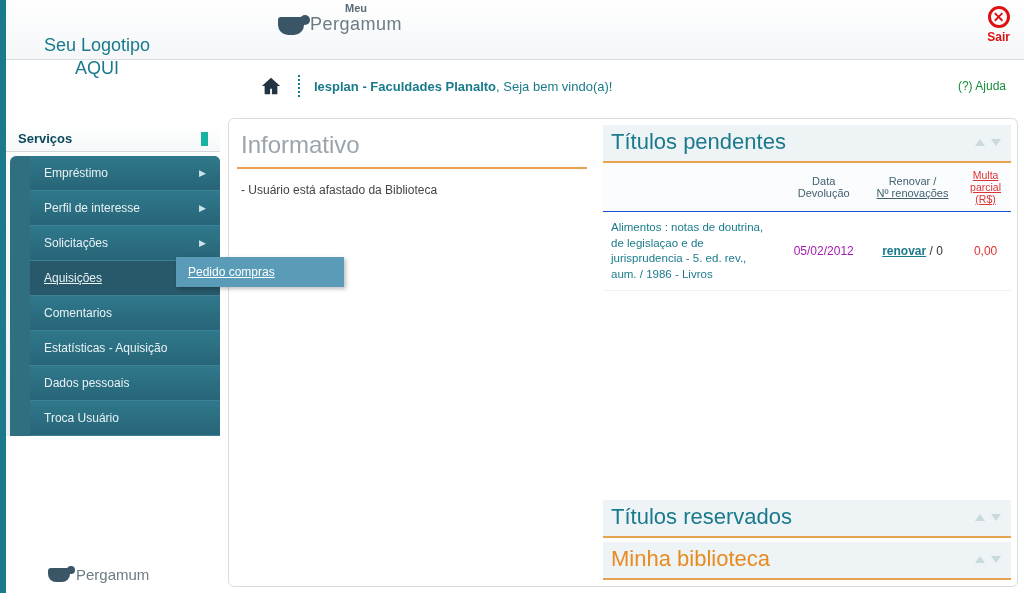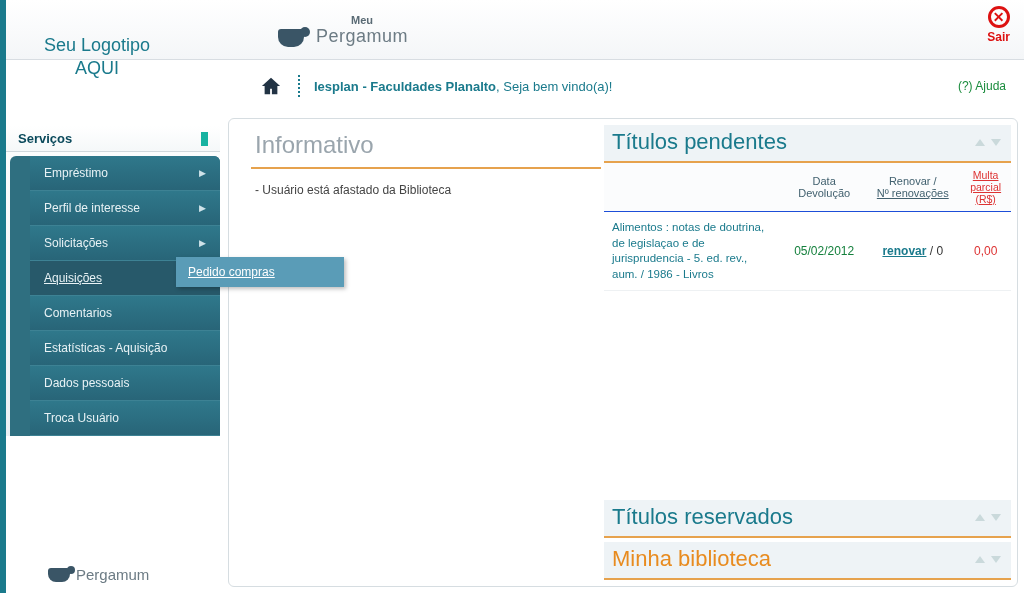--- a/index.html
+++ b/index.html
@@ -13,25 +13,25 @@
     border-left: 6px solid #1a7a8c;
   }
   .header-region {
     height: 60px;
     position: relative;
     background: linear-gradient(#fff,#f4f6f8);
     border-bottom: 1px solid #d8dde2;
   }
   .brand-box {
     position: absolute;
-    left: 272px; top: 14px;
+    left: 272px; top: 2px;
     color: #5a6b75;
     display: flex;
     align-items: flex-end;
-    gap: 12px;
+    gap: 6px;
   }
   .brand-box .logo-icon {
     width: 26px; height: 18px;
     background: #3a5566;
     border-radius: 3px 3px 10px 10px;
     position: relative;
   }
   .brand-box .logo-icon::before{
     content:""; position:absolute; right:-6px; top:-2px; width:10px; height:10px; border-radius:50%; background:#3a5566;
   }
@@ -132,23 +132,23 @@
   }
   .footer-brand .logo-icon::before{
     content:""; position:absolute; right:-5px; top:-2px; width:8px; height:8px; border-radius:50%; background:#3a5566;
   }
 
   .main-panel {
     position:absolute; left:222px; top:118px; right:6px; bottom:6px;
     background:#fff;
     border:1px solid #d6dde1;
     border-radius:6px;
-    padding:6px 6px 6px 22px;
+    padding:6px 6px 6px 8px;
     display:flex;
-    gap:3px;
+    gap:16px;
   }
   .col-left { flex:0 0 350px; }
   .col-right { flex:1; display:flex; flex-direction:column; }
 
   .info-title {
     font-size:24px; color:#9aa5ad; padding:6px 4px 8px;
     border-bottom:2px solid #e6a24d;
   }
   .info-body { font-size:12px; color:#444; padding:14px 4px; }
 
@@ -172,21 +172,21 @@
     padding:6px 8px;
     background:#fbfcfd;
   }
   .pending-table th:first-child { width:44%; }
   .pending-table td {
     padding:8px 8px;
     vertical-align:middle;
     border-bottom:1px solid #eef1f3;
   }
   .item-title { color:#1a7a8c; font-size:11.5px; line-height:1.35; }
-  .date-cell { text-align:center; color:#15803d; font-size:12px; }
+  .date-cell { text-align:center; color:#a21caf; font-size:12px; }
   .renew-cell { text-align:center; color:#333; font-size:12px; }
   .renew-cell a { color:#1a7a8c; font-weight:bold; text-decoration:underline; cursor:pointer; }
   .fine-cell { text-align:center; color:#d33; font-size:12px; }
   .fine-header { color:#d33 !important; text-decoration: underline; font-size: 10.5px; }
 
   .panel-body.big { flex:1; }
   .spacer-flex { flex:1; }
   .sec-wrap { margin-top:4px; }
 </style>
 </head>

